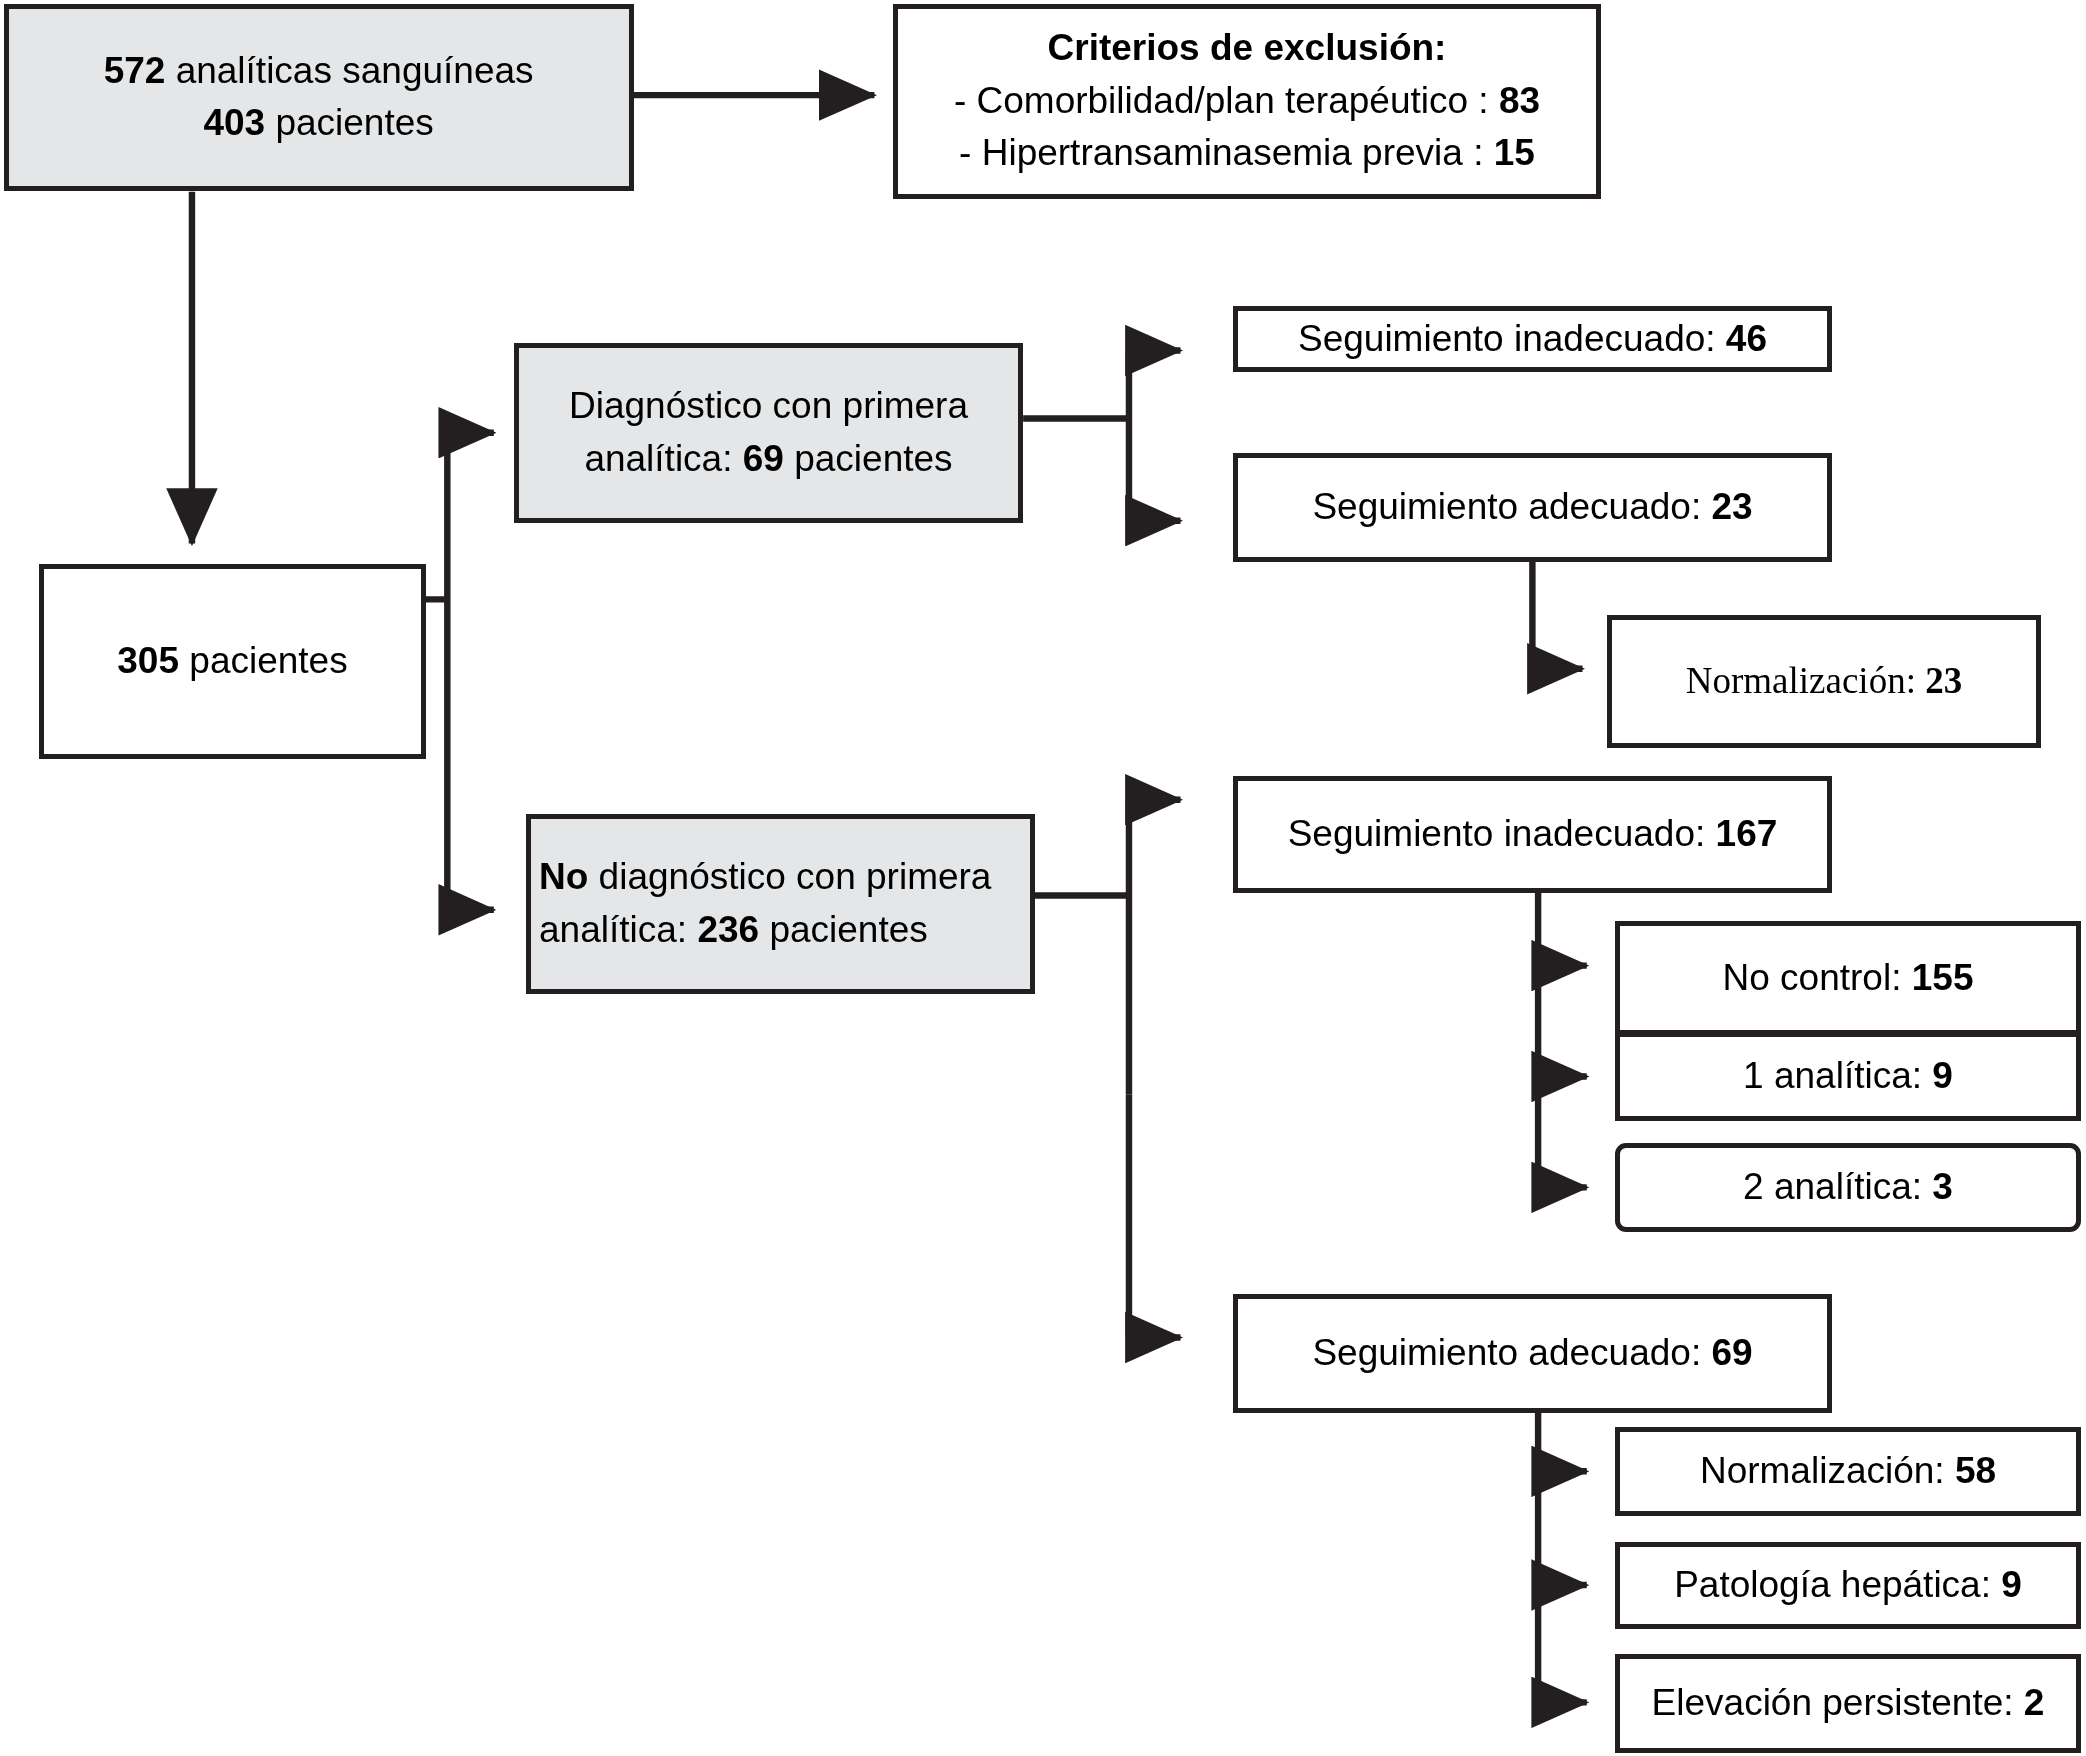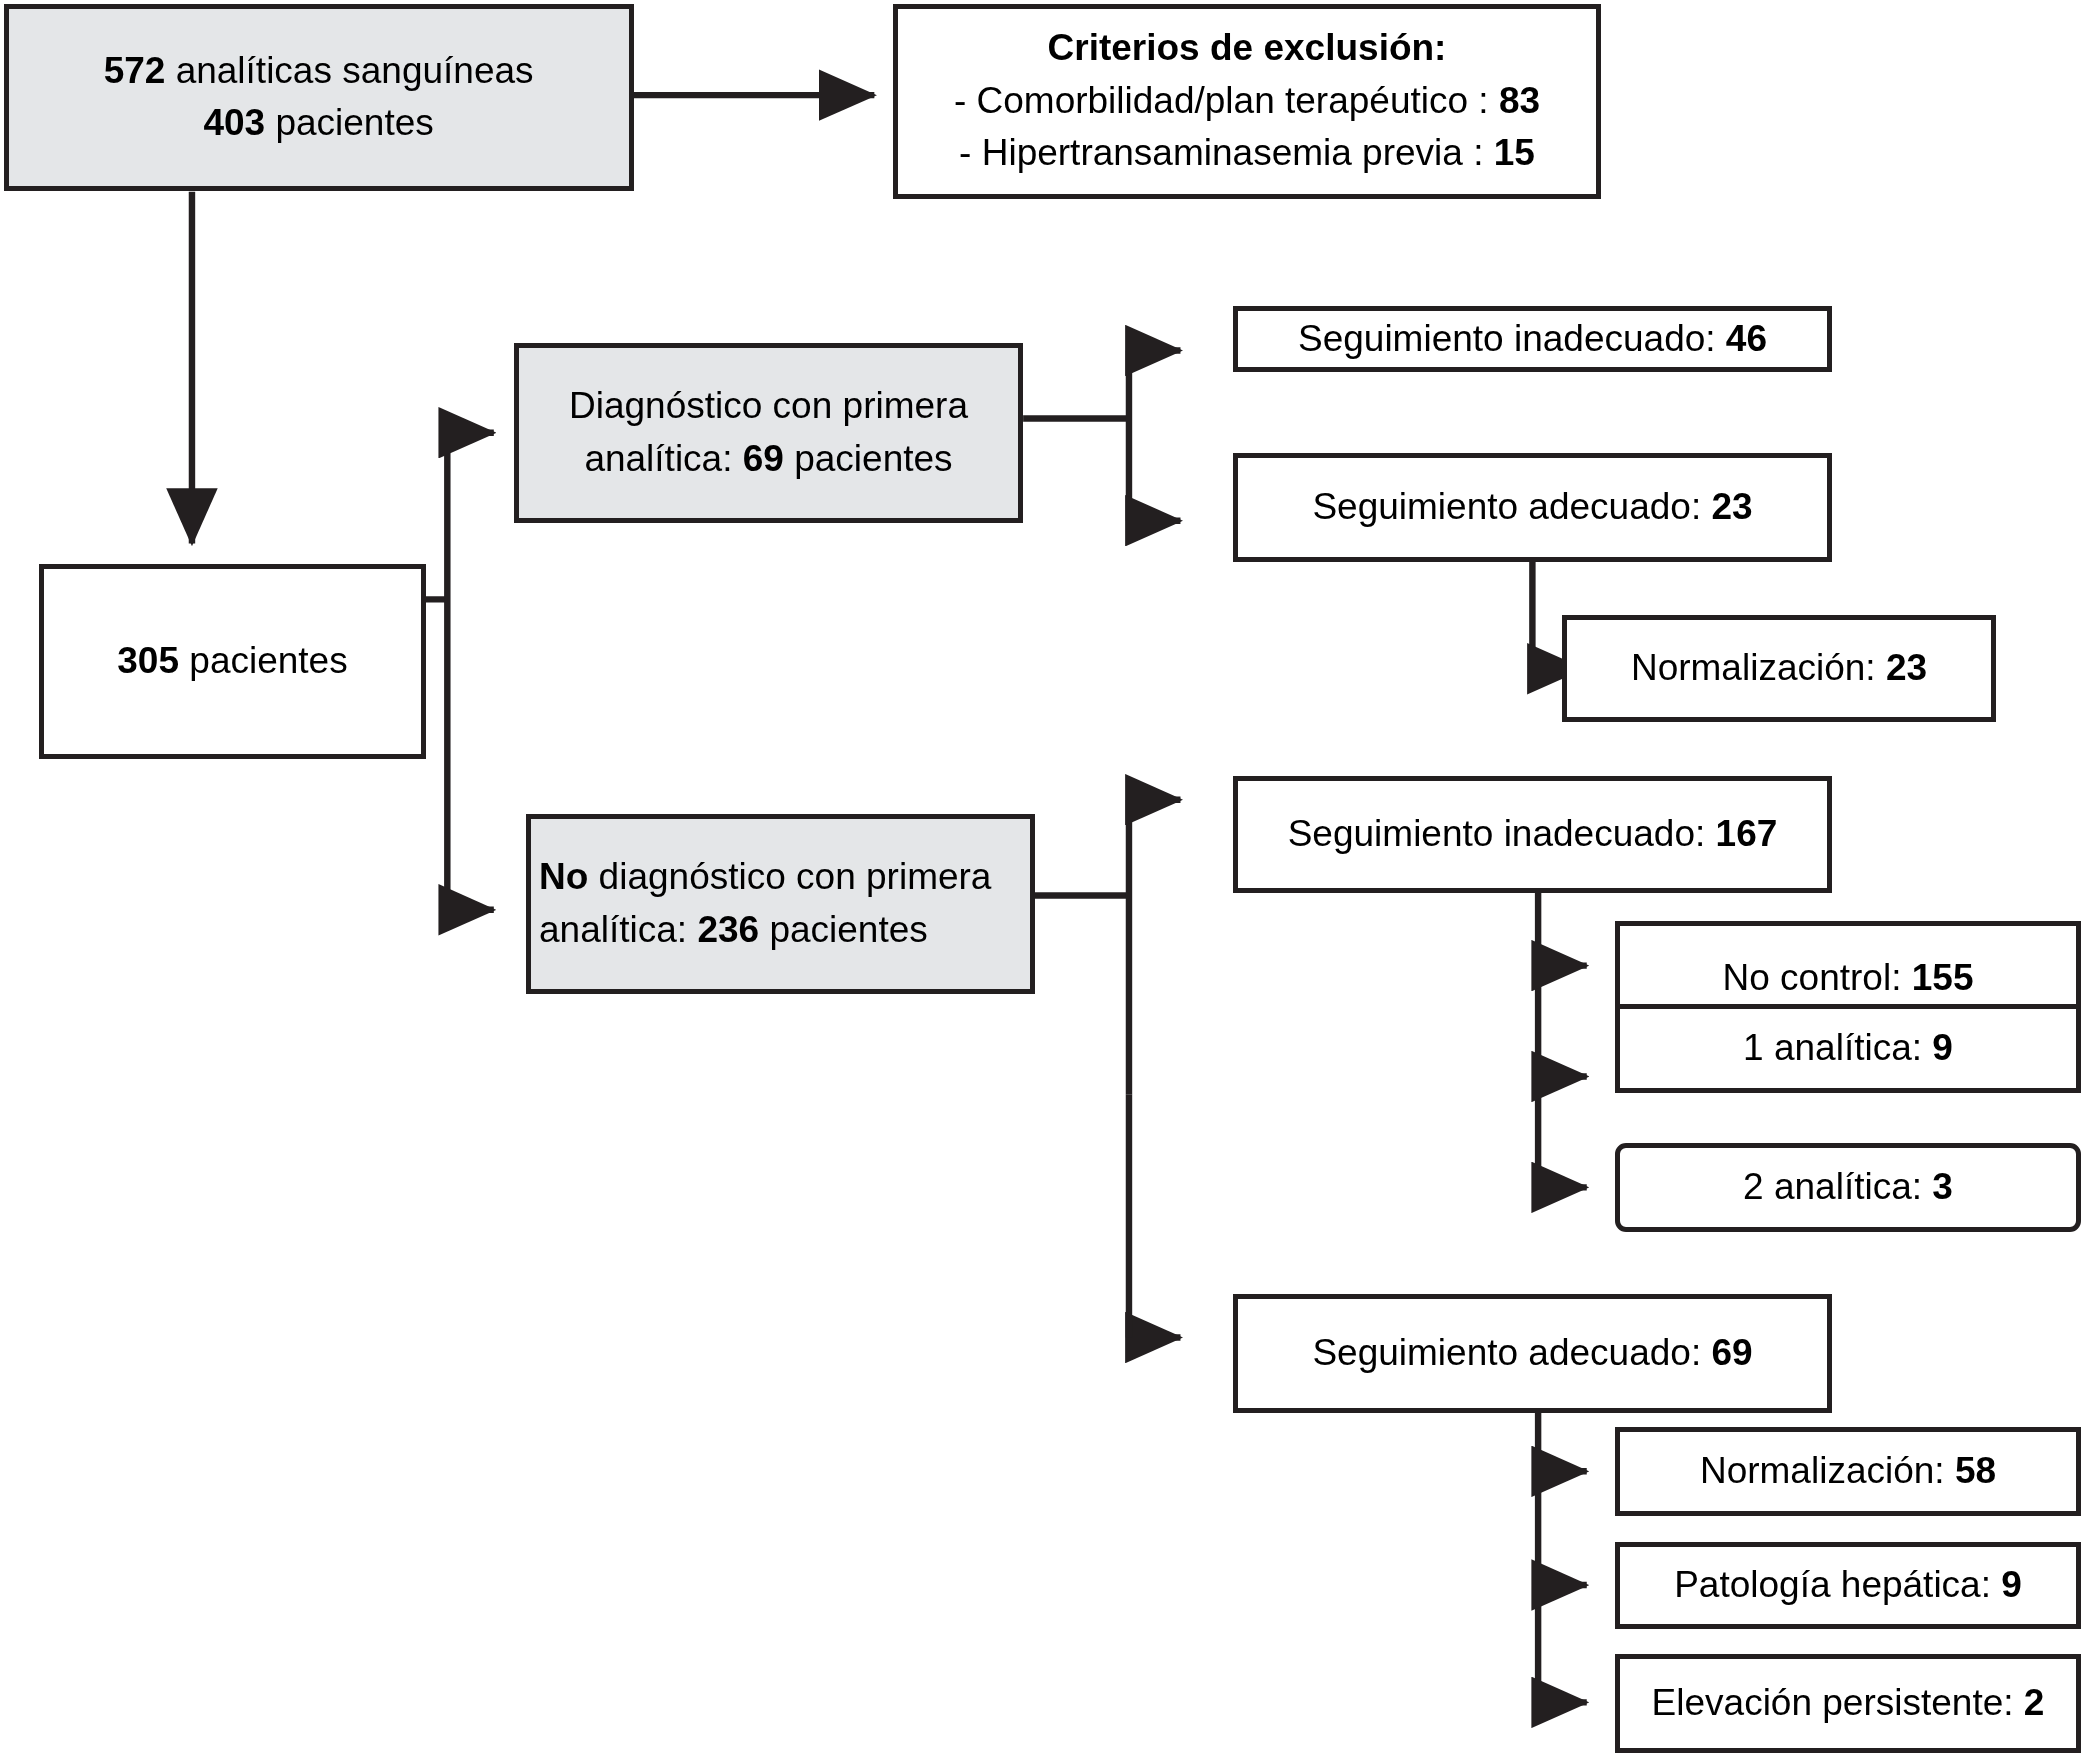--- a/index.html
+++ b/index.html
@@ -143,33 +143,33 @@
   </div>
 
   <div class="node-box" style="left:1233px; top:306px; width:599px; height:66px;">
     <span class="node-text"><span>Seguimiento inadecuado: </span><b>46</b></span>
   </div>
 
   <div class="node-box" style="left:1233px; top:453px; width:599px; height:109px;">
     <span class="node-text"><span>Seguimiento adecuado: </span><b>23</b></span>
   </div>
 
-  <div class="node-box" style="left:1562px; top:615px; width:434px; height:107px;">
+  <div class="node-box" style="left:1607px; top:615px; width:434px; height:133px;font-family:Liberation Serif, serif;">
     <span class="node-text"><span>Normalización: </span><b>23</b></span>
   </div>
 
   <div class="node-box" style="left:1233px; top:776px; width:599px; height:117px;">
     <span class="node-text"><span>Seguimiento inadecuado: </span><b>167</b></span>
   </div>
 
   <div class="node-box" style="left:1615px; top:921px; width:466px; height:114px;">
     <span class="node-text"><span>No control: </span><b>155</b></span>
   </div>
 
-  <div class="node-box" style="left:1615px; top:1004px; width:466px; height:89px;">
+  <div class="node-box" style="left:1615px; top:1032px; width:466px; height:89px;">
     <span class="node-text"><span>1 analítica: </span><b>9</b></span>
   </div>
 
   <div class="node-box" style="left:1615px; top:1143px; width:466px; height:89px;border-radius:11px;">
     <span class="node-text"><span>2 analítica: </span><b>3</b></span>
   </div>
 
   <div class="node-box" style="left:1233px; top:1294px; width:599px; height:119px;">
     <span class="node-text"><span>Seguimiento adecuado: </span><b>69</b></span>
   </div>

